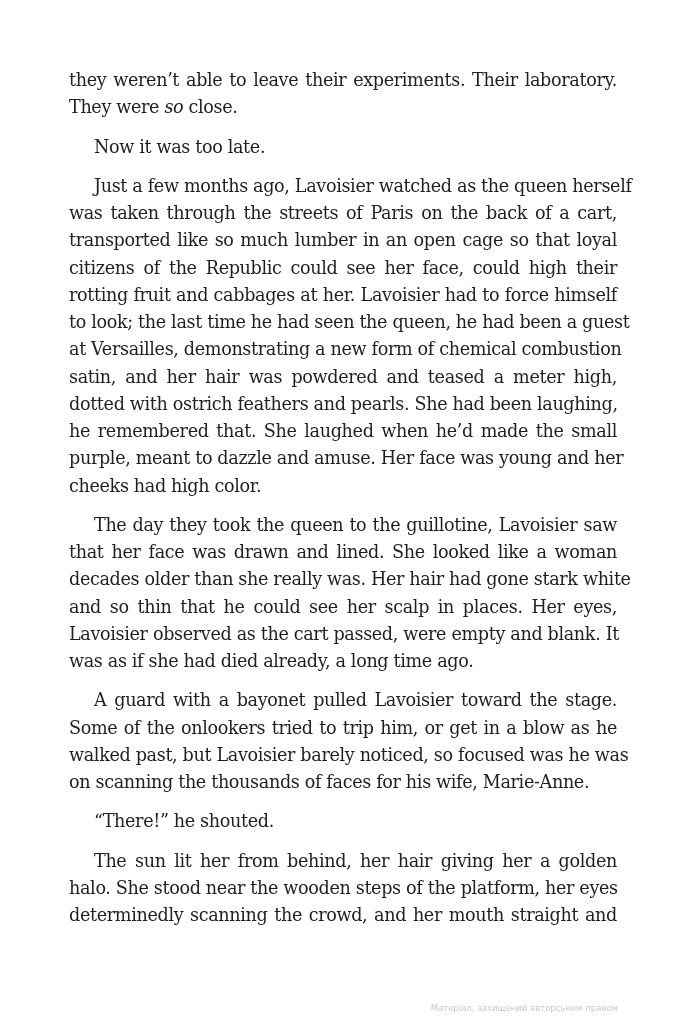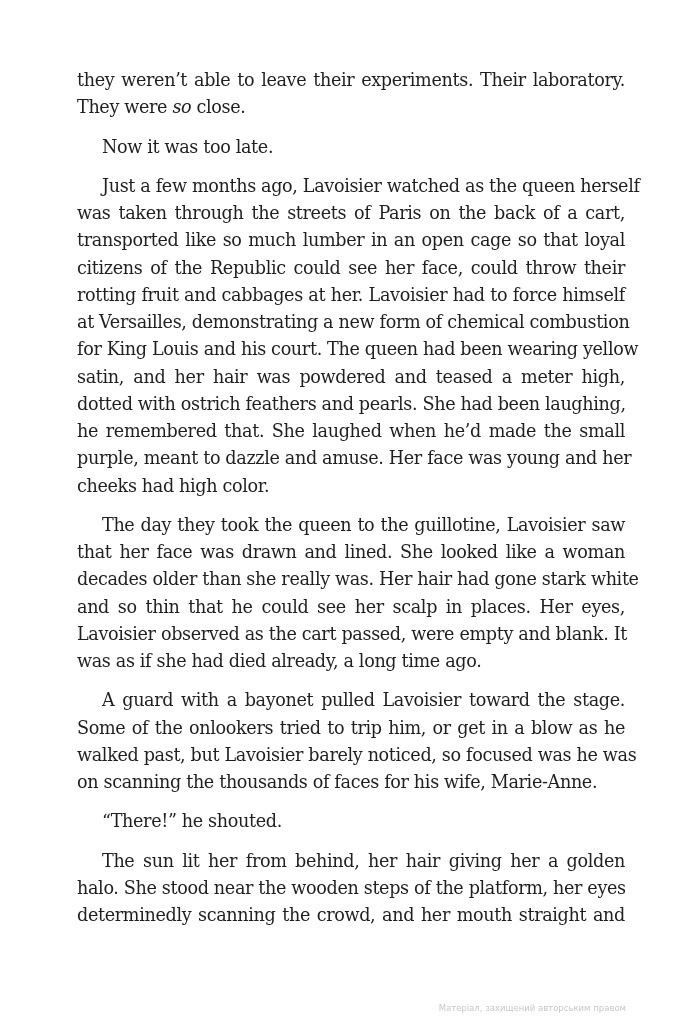--- a/index.html
+++ b/index.html
@@ -10,21 +10,21 @@
     body {
       width: 677px;
       height: 1024px;
       position: relative;
       overflow: hidden;
       font-family: "DejaVu Serif", "Liberation Serif", serif;
       color: #1f1f1f;
     }
     .page {
       position: absolute;
-      left: 12px;
+      left: 4px;
       top: 0;
       width: 629px;
       height: 1024px;
     }
     .text-block {
       position: absolute;
       left: 65px;
       top: 67px;
       width: 548px;
     }
@@ -67,24 +67,24 @@
   <div class="text-block">
 
     <span class="line">they weren’t able to leave their experiments. Their laboratory.</span>
     <span class="line last"><span>They were </span><span class="em">so</span><span> close.</span></span>
 
     <span class="line indent last">Now it was too late.</span>
 
     <span class="line indent">Just a few months ago, Lavoisier watched as the queen herself</span>
     <span class="line">was taken through the streets of Paris on the back of a cart,</span>
     <span class="line">transported like so much lumber in an open cage so that loyal</span>
-    <span class="line">citizens of the Republic could see her face, could throw their</span>
+    <span class="line">citizens of the Republic could see her face, could high their</span>
     <span class="line">rotting fruit and cabbages at her. Lavoisier had to force himself</span>
+    <span class="line">to look; the last time he had seen the queen, he had been a guest</span>
     <span class="line">at Versailles, demonstrating a new form of chemical combustion</span>
-    <span class="line">for King Louis and his court. The queen had been wearing yellow</span>
     <span class="line">satin, and her hair was powdered and teased a meter high,</span>
     <span class="line">dotted with ostrich feathers and pearls. She had been laughing,</span>
     <span class="line">he remembered that. She laughed when he’d made the small</span>
     <span class="line">purple, meant to dazzle and amuse. Her face was young and her</span>
     <span class="line last">cheeks had high color.</span>
 
     <span class="line indent">The day they took the queen to the guillotine, Lavoisier saw</span>
     <span class="line">that her face was drawn and lined. She looked like a woman</span>
     <span class="line">decades older than she really was. Her hair had gone stark white</span>
     <span class="line">and so thin that he could see her scalp in places. Her eyes,</span>

